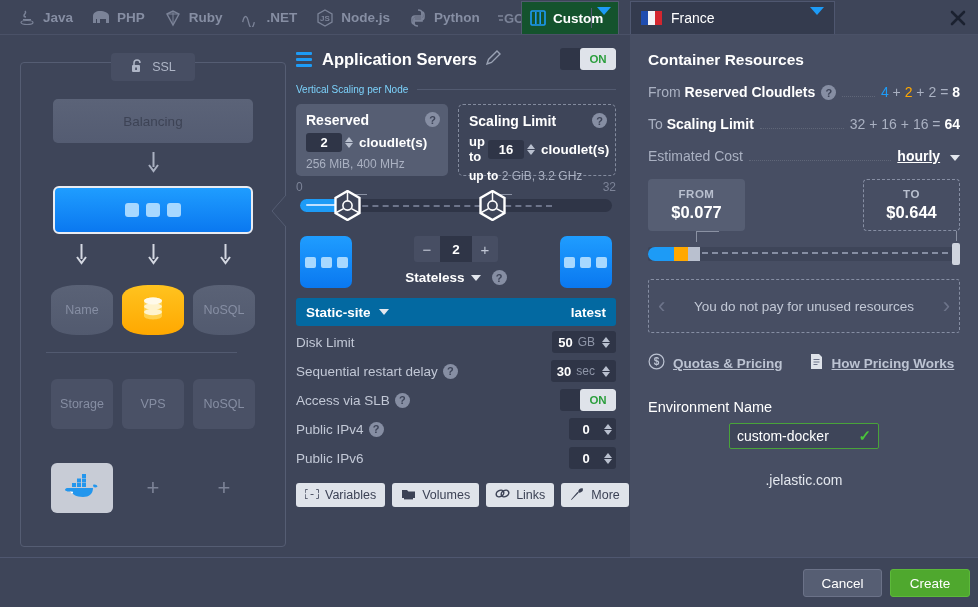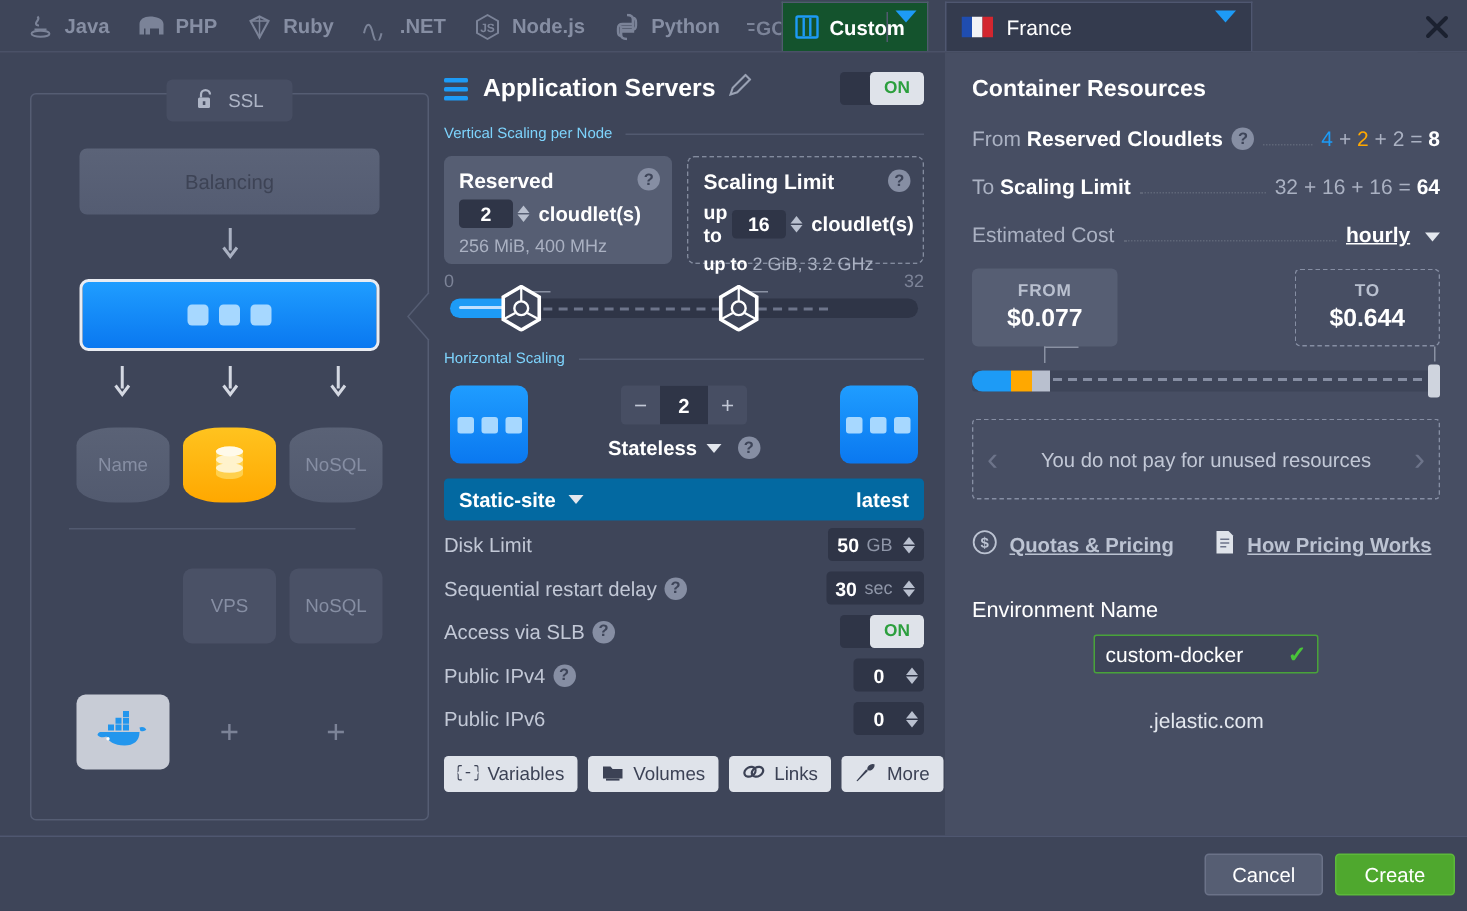--- a/index.html
+++ b/index.html
@@ -434,20 +434,23 @@
           <ellipse cx="13" cy="6" rx="9" ry="3.4" fill="#fffaea"></ellipse>
         </svg>
     </span>
   </div>
   <div class="tile db-shape" style="left:193px;top:285px;">
     <span>NoSQL</span>
   </div>
 
   <div class="hr-sep"></div>
 
+  <div class="tile flat" style="left:51px;top:379px;border-radius:6px;">
+    <span>Storage</span>
+  </div>
   <div class="tile flat" style="left:122px;top:379px;border-radius:6px;">
     <span>VPS</span>
   </div>
   <div class="tile flat" style="left:193px;top:379px;border-radius:6px;">
     <span>NoSQL</span>
   </div>
 
   <div class="tile docker" style="left:51px;top:463px;border-radius:6px;">
     <span>
       <svg width="38" height="30" viewBox="0 0 38 30">
@@ -545,24 +548,20 @@
       </span>
       <span class="hexknob" style="left:181px;">
         <svg width="31" height="31" viewBox="0 0 31 31">
             <path d="M15.5 1l12 7v15l-12 7-12-7V8z" fill="#3e4559" stroke="#ffffff" stroke-width="2.4"></path>
             <circle cx="15.5" cy="15.5" r="4.6" fill="none" stroke="#ffffff" stroke-width="1.6"></circle>
             <path d="M15.5 1v9.9M27.5 23l-8-4.4M3.5 23l8-4.4" stroke="#ffffff" stroke-width="1.5"></path>
           </svg>
       </span>
     </div>
 
-    <div class="sec-label">
-      <span>Horizontal Scaling</span>
-      <span class="line"></span>
-    </div>
 
     <div class="hs-row">
       <div class="blue-sq">
         <span class="d"></span>
         <span class="d"></span>
         <span class="d"></span>
       </div>
       <div style="display:flex;flex-direction:column;align-items:center;">
         <div class="stepper">
           <span class="btn">−</span>

